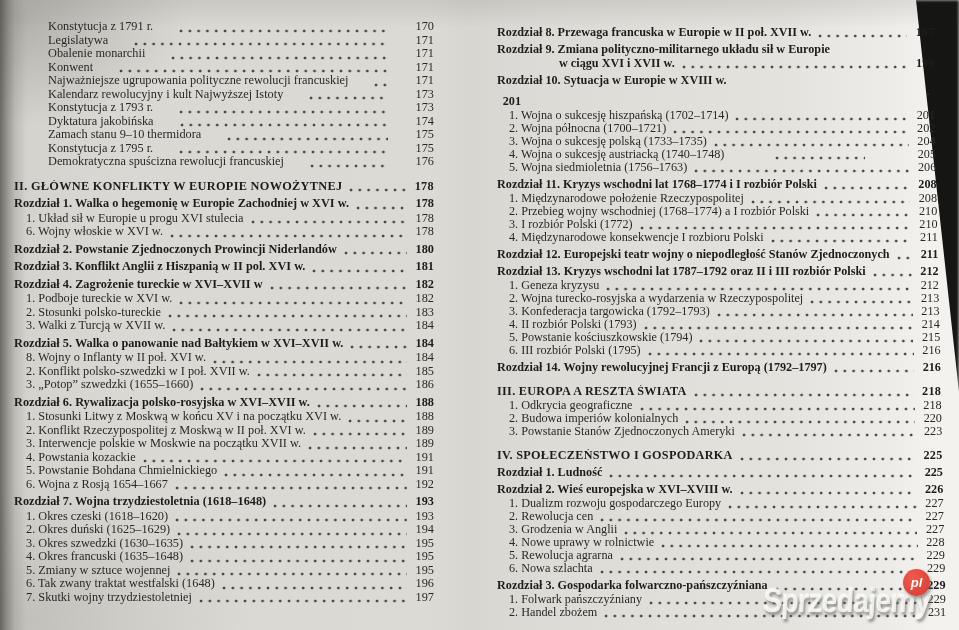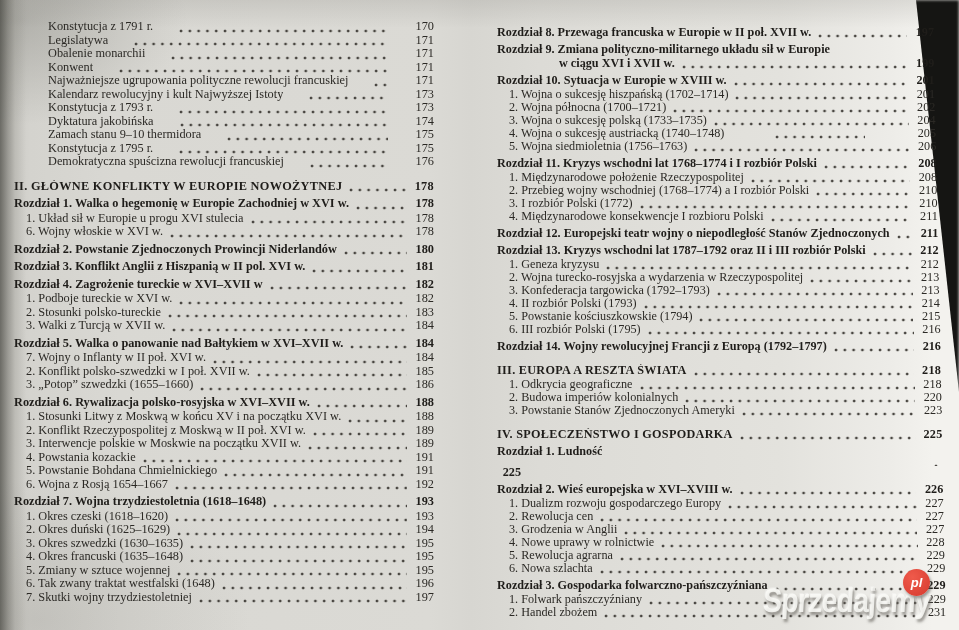--- a/index.html
+++ b/index.html
@@ -166,21 +166,21 @@
         <span class="t">3. Walki z Turcją w XVII w.</span>
         <span class="lead"></span>
         <span class="pg">184</span>
       </div>
       <div class="row chapter">
         <span class="t">Rozdział 5. Walka o panowanie nad Bałtykiem w XVI–XVII w.</span>
         <span class="lead"></span>
         <span class="pg">184</span>
       </div>
       <div class="row item">
-        <span class="t">7. Wojny o Inflanty w II poł. XVI w.</span>
+        <span class="t">8. Wojny o Inflanty w II poł. XVI w.</span>
         <span class="lead"></span>
         <span class="pg">184</span>
       </div>
       <div class="row item">
         <span class="t">2. Konflikt polsko-szwedzki w I poł. XVII w.</span>
         <span class="lead"></span>
         <span class="pg">185</span>
       </div>
       <div class="row item">
         <span class="t">3. „Potop” szwedzki (1655–1660)</span>
@@ -270,21 +270,21 @@
         <span class="pg">197</span>
       </div>
       <div class="row chapter2">
         <span class="t">Rozdział 9. Zmiana polityczno-militarnego układu sił w Europie</span>
       </div>
       <div class="row wrapline" style="margin-right: -0.33px;">
         <span class="t">w ciągu XVI i XVII w.</span>
         <span class="lead"></span>
         <span class="pg">199</span>
       </div>
-      <div class="row chapter" style="margin-right: -0.66px;">
+      <div class="row chapter" style="margin-right: -0.66px; flex-direction: column;">
         <span class="t">Rozdział 10. Sytuacja w Europie w XVIII w.</span>
         <span class="lead"></span>
         <span class="pg">201</span>
       </div>
       <div class="row item" style="margin-right: -0.99px;">
         <span class="t">1. Wojna o sukcesję hiszpańską (1702–1714)</span>
         <span class="lead"></span>
         <span class="pg">201</span>
       </div>
       <div class="row item" style="margin-right: -1.32px;">
@@ -395,21 +395,21 @@
       <div class="row item" style="margin-right: -8.25px;">
         <span class="t">3. Powstanie Stanów Zjednoczonych Ameryki</span>
         <span class="lead"></span>
         <span class="pg">223</span>
       </div>
       <div class="row section" style="margin-right: -8.58px;">
         <span class="t">IV. SPOŁECZEŃSTWO I GOSPODARKA</span>
         <span class="lead"></span>
         <span class="pg">225</span>
       </div>
-      <div class="row chapter" style="margin-right: -8.91px; flex-direction: column;">
+      <div class="row chapter" style="margin-right: -8.91px;">
         <span class="t">Rozdział 1. Ludność</span>
         <span class="lead"></span>
         <span class="pg">225</span>
       </div>
       <div class="row chapter" style="margin-right: -9.24px;">
         <span class="t">Rozdział 2. Wieś europejska w XVI–XVIII w.</span>
         <span class="lead"></span>
         <span class="pg">226</span>
       </div>
       <div class="row item" style="margin-right: -9.57px;">

